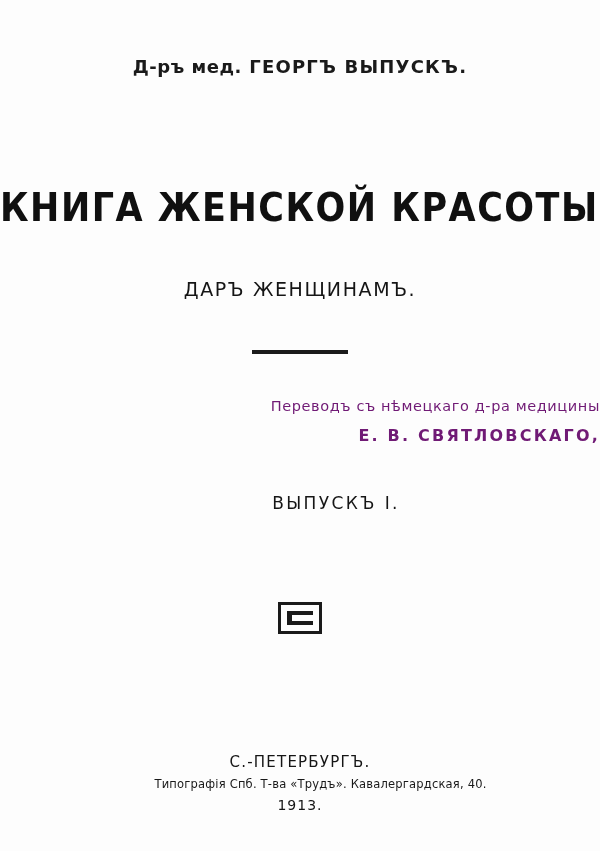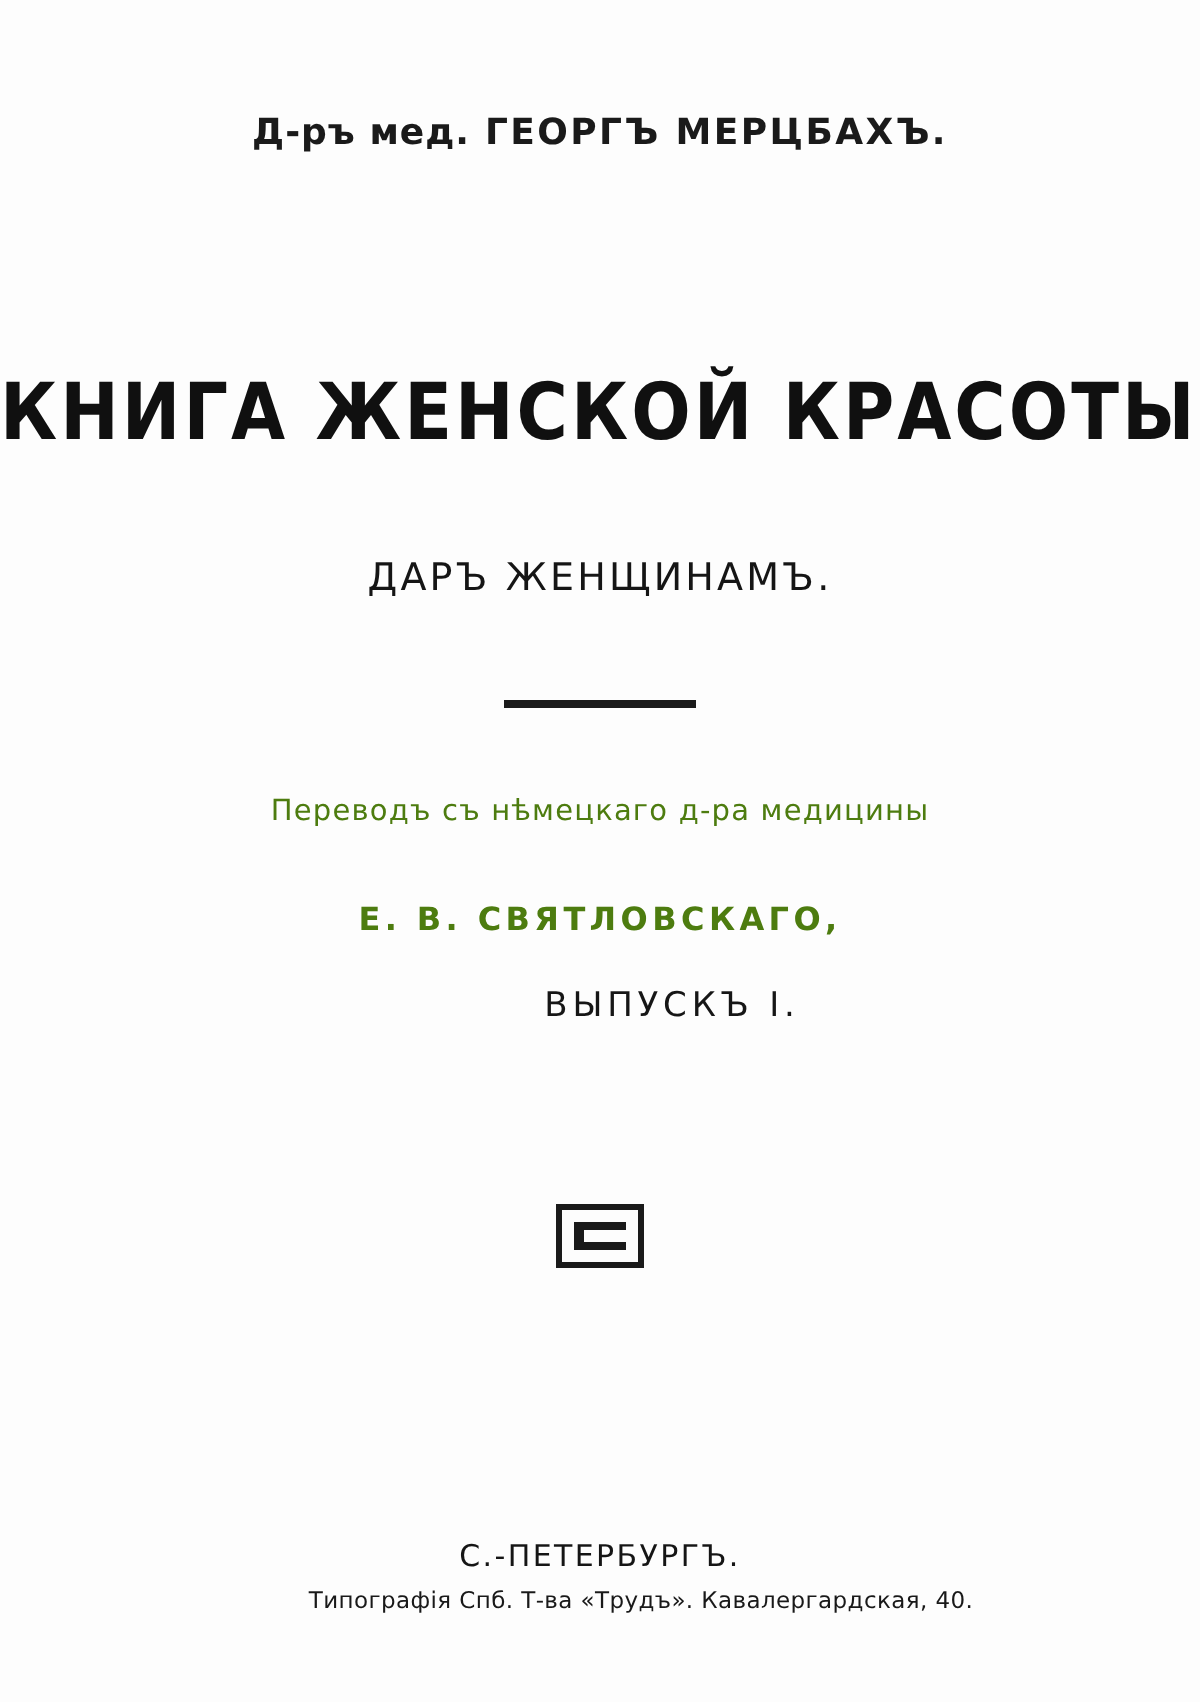--- a/index.html
+++ b/index.html
@@ -76,32 +76,31 @@
     width: 96px;
     height: 4px;
     background: #1b1b1b;
   }
 
   .translator {
     position: absolute;
     top: 393px;
     left: 0;
     width: 100%;
-    text-align: center;
+    text-align: right;
     font-family: "DejaVu Sans", sans-serif;
     font-size: 14.5px;
     letter-spacing: 0.6px;
-    color: #4d7c0f;
+    color: #701a75;
     line-height: 1.9;
   }
   .translator .line2 {
     font-weight: bold;
     font-size: 16px;
     letter-spacing: 2.2px;
-    margin-top: 24px;
   }
 
   .issue {
     position: absolute;
     top: 493px;
     left: 0;
     width: 100%;
     text-align: center;
     font-family: "DejaVu Sans", sans-serif;
     font-size: 17px;
@@ -161,21 +160,21 @@
     color: #151515;
   }
 </style>
 </head>
 <body>
 
 <div class="page">
 
   <div class="author">
     <span class="small">Д-ръ мед.</span>
-    <span>ГЕОРГЪ МЕРЦБАХЪ.</span>
+    <span>ГЕОРГЪ ВЫПУСКЪ.</span>
   </div>
 
   <div class="main-title">КНИГА ЖЕНСКОЙ КРАСОТЫ.</div>
 
   <div class="subtitle">ДАРЪ ЖЕНЩИНАМЪ.</div>
 
   <div class="rule"></div>
 
   <div class="translator">
     <div class="line1">Переводъ съ нѣмецкаго д-ра медицины</div>
@@ -184,15 +183,16 @@
 
   <div class="issue">ВЫПУСКЪ I.</div>
 
   <div class="ornament">
     <div class="ornament-inner"></div>
   </div>
 
   <div class="imprint">
     <div class="city">С.-ПЕТЕРБУРГЪ.</div>
     <div class="printer">Типографія Спб. Т-ва «Трудъ». Кавалергардская, 40.</div>
+    <div class="year">1913.</div>
   </div>
 
 </div>
 
 </body></html>

